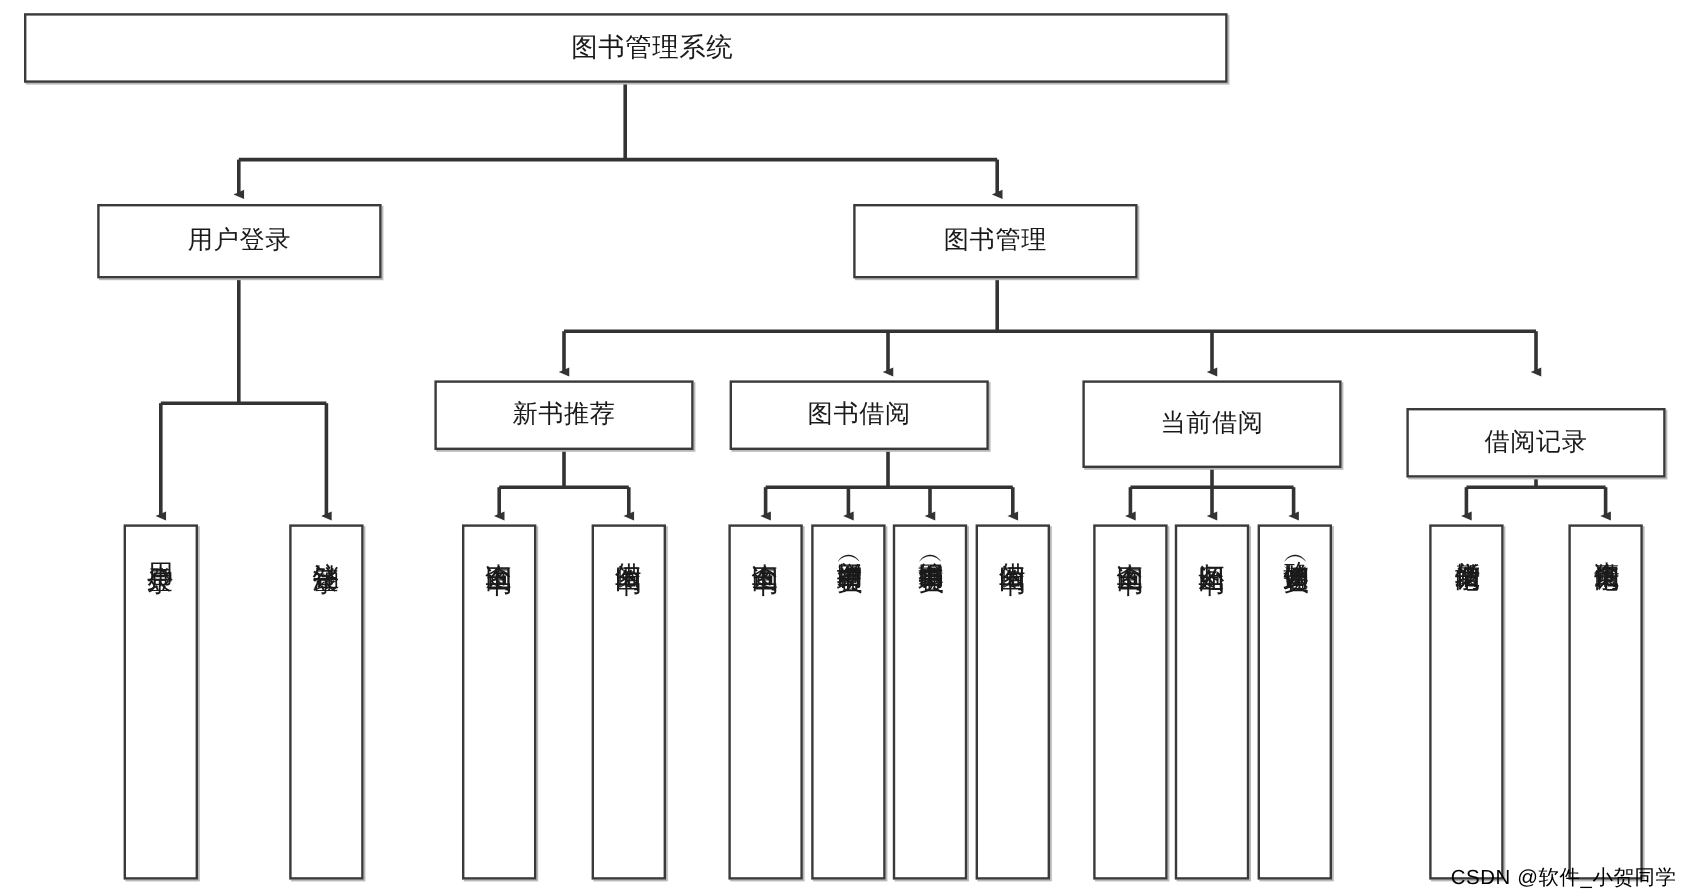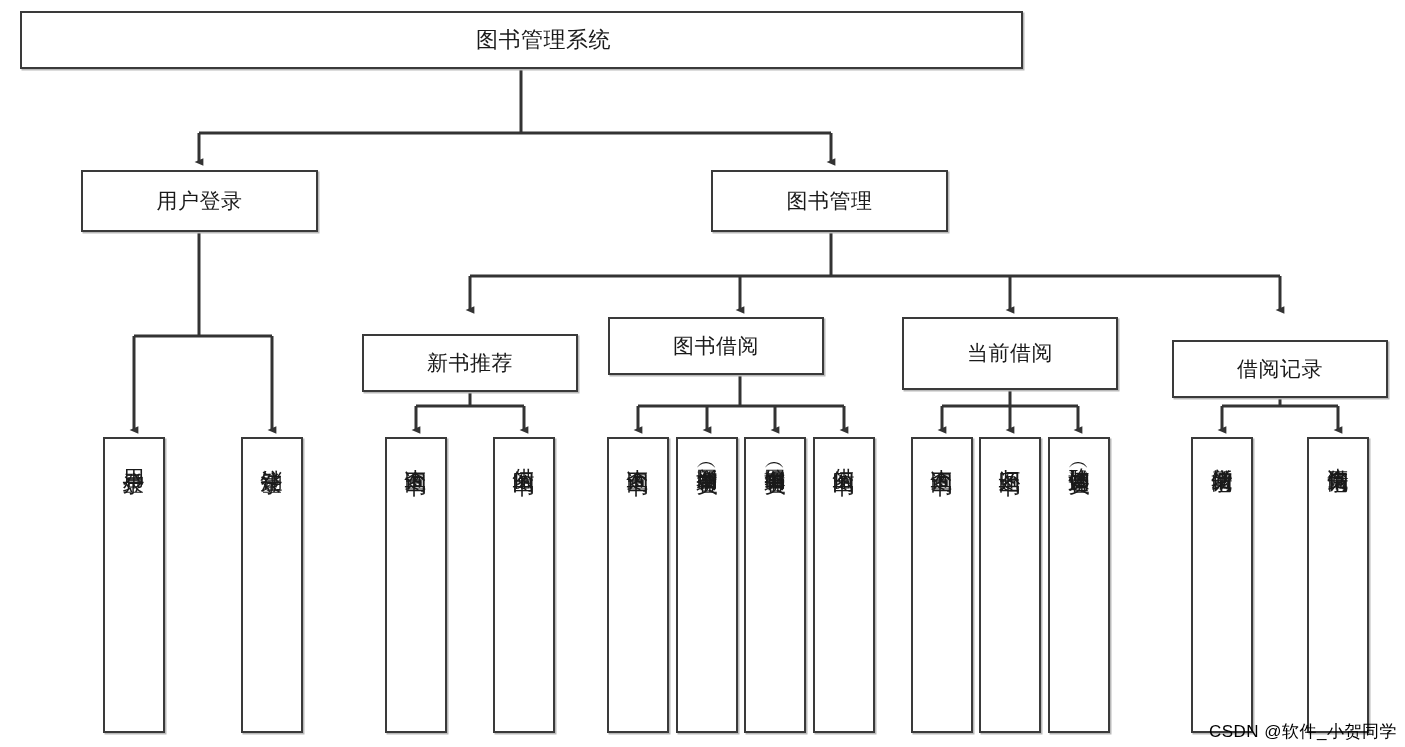--- a/index.html
+++ b/index.html
@@ -138,21 +138,21 @@
   </div>
 
   <div class="node horiz" style="left:81px; top:170px; width:237px; height:62px;">
     <span class="label">用户登录</span>
   </div>
 
   <div class="node horiz" style="left:711px; top:170px; width:237px; height:62px;align-items:center;">
     <span class="label">图书管理</span>
   </div>
 
-  <div class="node horiz" style="left:362px; top:317px; width:216px; height:58px;margin-top:17px;">
+  <div class="node horiz" style="left:362px; top:317px; width:216px; height:58px;">
     <span class="label">新书推荐</span>
   </div>
 
   <div class="node horiz" style="left:608px; top:317px; width:216px; height:58px;">
     <span class="label">图书借阅</span>
   </div>
 
   <div class="node horiz" style="left:902px; top:317px; width:216px; height:73px;">
     <span class="label">当前借阅</span>
   </div>

